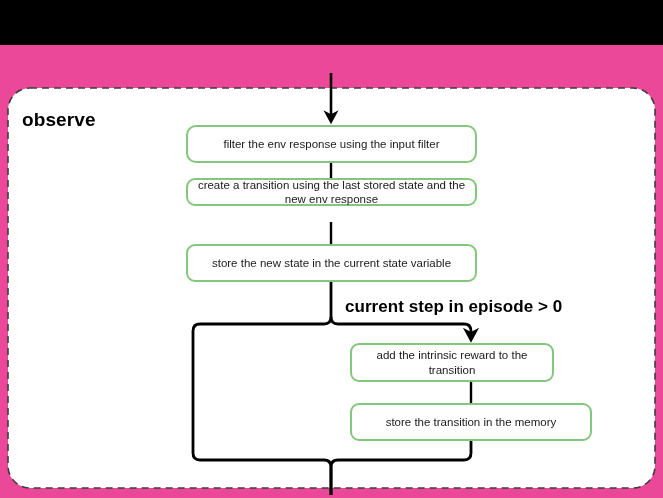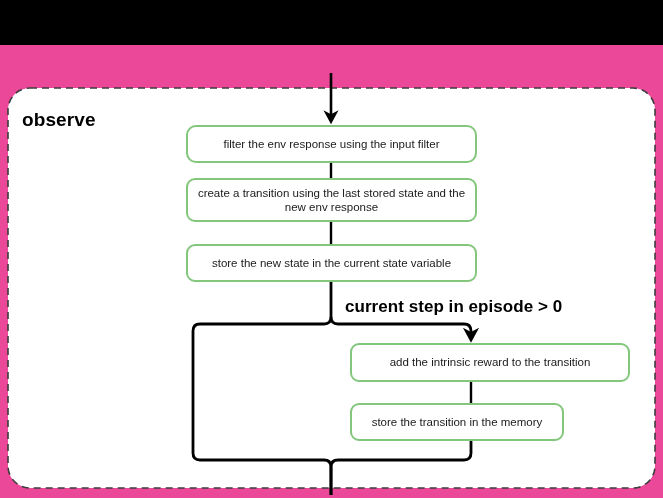--- a/index.html
+++ b/index.html
@@ -88,21 +88,21 @@
 
     <path d="M471,396 L471,408 Q471,415 464,415 L338,415 Q331,415 331,422 L331,450" fill="none" stroke="#000000" stroke-width="2.8"></path>
   </svg>
 
   <div class="container-title">observe</div>
 
   <div class="edge-label" style="left:345px; top:252px;">current step in episode &gt; 0</div>
 
   <div class="node" style="left:186px; top:80px; width:291px; height:38px;border-radius:10px;">filter the env response using the input filter</div>
 
-  <div class="node" style="left:186px; top:133px; width:291px; height:44px;">create a transition using the last stored state and the new env response</div>
+  <div class="node" style="left:186px; top:133px; width:291px; height:28px;">create a transition using the last stored state and the new env response</div>
 
   <div class="node" style="left:186px; top:199px; width:291px; height:38px;">store the new state in the current state variable</div>
 
-  <div class="node" style="left:350px; top:298px; width:280px; height:39px;">add the intrinsic reward to the transition</div>
+  <div class="node" style="left:350px; top:298px; width:204px; height:39px;">add the intrinsic reward to the transition</div>
 
-  <div class="node" style="left:350px; top:358px; width:214px; height:38px;">store the transition in the memory</div>
+  <div class="node" style="left:350px; top:358px; width:242px; height:38px;">store the transition in the memory</div>
 
 </div>
 
 </body></html>

